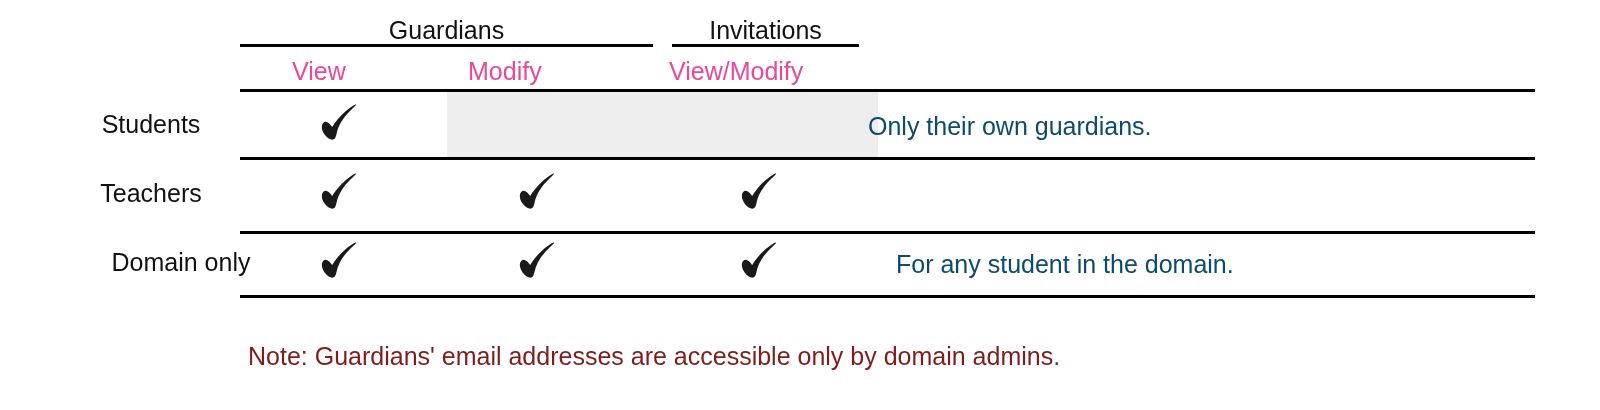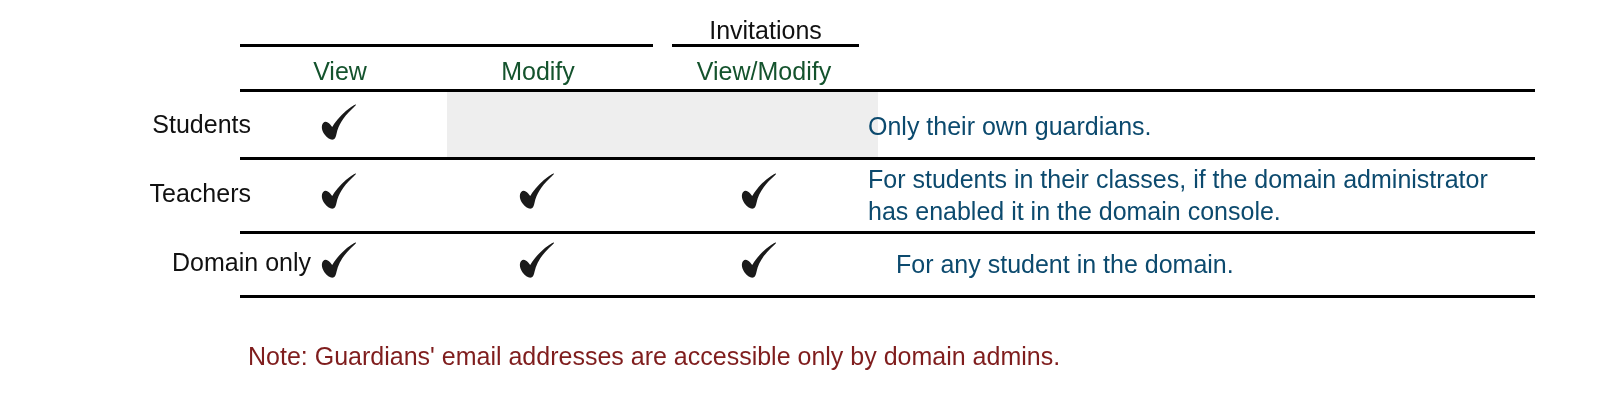--- a/index.html
+++ b/index.html
@@ -38,31 +38,31 @@
     text-align: center;
     white-space: nowrap;
     color: #111111;
   }
 
   
   .sub-label {
     position: absolute;
     font-size: 25px;
     line-height: 28px;
+    text-align: left;
+    white-space: nowrap;
+    color: #ec4899;
+  }
+
+  
+  .row-label {
+    position: absolute;
+    font-size: 25px;
+    line-height: 28px;
     text-align: center;
-    white-space: nowrap;
-    color: #14532d;
-  }
-
-  
-  .row-label {
-    position: absolute;
-    font-size: 25px;
-    line-height: 28px;
-    text-align: right;
     white-space: nowrap;
     color: #111111;
   }
 
   
   .shaded-cell {
     position: absolute;
     background: #eeeeee;
   }
 
@@ -92,20 +92,21 @@
     line-height: 30px;
     color: #7f1d1d;
     white-space: nowrap;
   }
 </style>
 </head>
 <body>
 
 <div id="figure">
 
+  <div class="group-label" style="left:240px; top:16px; width:413px;">Guardians</div>
 
   <div class="group-label" style="left:672px; top:16px; width:187px;text-align:center;">Invitations</div>
 
   <div class="rule" style="left:240px; top:44px; width:413px;"></div>
   <div class="rule" style="left:672px; top:44px; width:187px;"></div>
 
   <div class="sub-label" style="left:292px; top:57px; width:96px;">View</div>
 
   <div class="sub-label" style="left:468px; top:57px; width:140px;">Modify</div>
 
@@ -156,24 +157,20 @@
   <div class="check" style="left:734px; top:173px;">
     <svg width="46" height="40" viewBox="0 0 46 40" aria-hidden="true">
       <path d="M6.2 19.0 C4.0 21.6 4.6 26.4 7.4 30.2 C10.0 33.8 13.6 36.2 16.2 35.6
                C18.0 35.2 18.8 33.6 19.6 29.6 C21.2 21.6 26.4 13.2 34.0 6.0
                C37.6 2.6 39.4 0.9 39.0 0.5 C38.6 0.1 36.6 1.2 33.4 3.4
                C27.2 7.7 21.6 13.4 17.4 19.6 L15.2 22.9 L13.2 20.6
                C10.4 17.4 8.0 16.9 6.2 19.0 Z" fill="#1a1a1a"></path>
     </svg>
   </div>
 
-  <div class="desc" style="left:868px; top:163px; width:660px;">
-    <div>For students in their classes, if the domain administrator</div>
-    <div>has enabled it in the domain console.</div>
-  </div>
 
   <div class="rule" style="left:240px; top:231px; width:1295px;"></div>
 
   <div class="row-label" style="left:51px; top:248px; width:260px;">Domain only</div>
 
   <div class="check" style="left:314px; top:242px;">
     <svg width="46" height="40" viewBox="0 0 46 40" aria-hidden="true">
       <path d="M6.2 19.0 C4.0 21.6 4.6 26.4 7.4 30.2 C10.0 33.8 13.6 36.2 16.2 35.6
                C18.0 35.2 18.8 33.6 19.6 29.6 C21.2 21.6 26.4 13.2 34.0 6.0
                C37.6 2.6 39.4 0.9 39.0 0.5 C38.6 0.1 36.6 1.2 33.4 3.4

